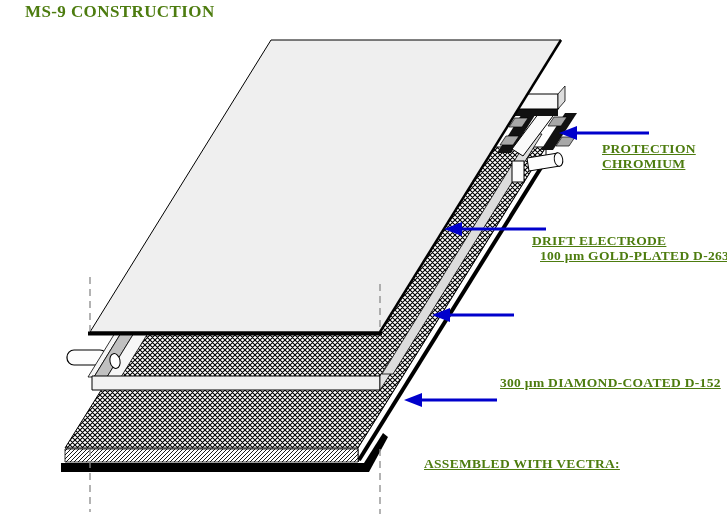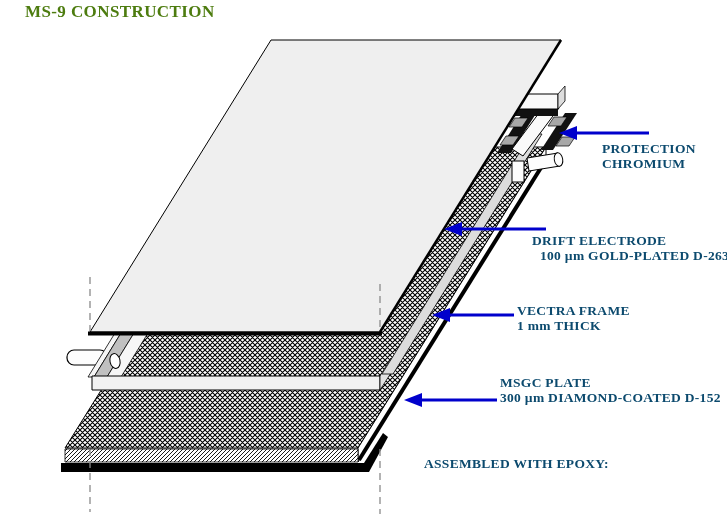--- a/index.html
+++ b/index.html
@@ -9,21 +9,21 @@
   }
   #diagram-svg { position:absolute; left:0; top:0; }
   .title {
     position:absolute; left:3px; top:2px;
     font:bold 17px "Liberation Serif", serif;
     color:#4d7c0f; letter-spacing:0.4px; white-space:nowrap;margin-left:22px;
   }
   .lbl {
     position:absolute;
     font:bold 13.5px "Liberation Serif", serif;
-    color:#0c4a6e; line-height:15px; letter-spacing:0.3px; white-space:nowrap;
+    color:#4d7c0f; line-height:15px; letter-spacing:0.3px; white-space:nowrap;text-decoration:underline;
   }
   .lbl div { white-space:nowrap; }
   #lbl-protection { left:602px; top:141px; }
   #lbl-drift      { left:532px; top:233px; }
   #lbl-drift .indent8 { padding-left:8px; }
   #lbl-vectra     { left:517px; top:303px; }
   #lbl-msgc       { left:500px; top:375px; }
   #lbl-epoxy      { left:424px; top:456px; }
   #lbl-epoxy .indent35 { padding-left:35px; }
 </style>
@@ -119,27 +119,22 @@
   <div class="lbl" id="lbl-protection">
     <div>PROTECTION</div>
     <div>CHROMIUM</div>
   </div>
 
   <div class="lbl" id="lbl-drift">
     <div>DRIFT ELECTRODE</div>
     <div class="indent8">100 µm GOLD-PLATED D-263</div>
   </div>
 
-  <div class="lbl" id="lbl-vectra">
-    <div>VECTRA FRAME</div>
-    <div>1 mm THICK</div>
-  </div>
 
   <div class="lbl" id="lbl-msgc">
-    <div>MSGC PLATE</div>
     <div>300 µm DIAMOND-COATED D-152</div>
   </div>
 
   <div class="lbl" id="lbl-epoxy">
-    <div>ASSEMBLED WITH EPOXY:</div>
+    <div>ASSEMBLED WITH VECTRA:</div>
   </div>
 
 </div>
 
 </body></html>

